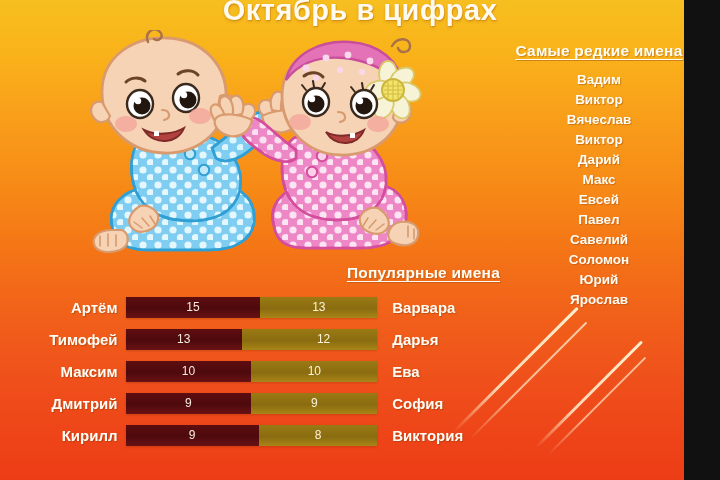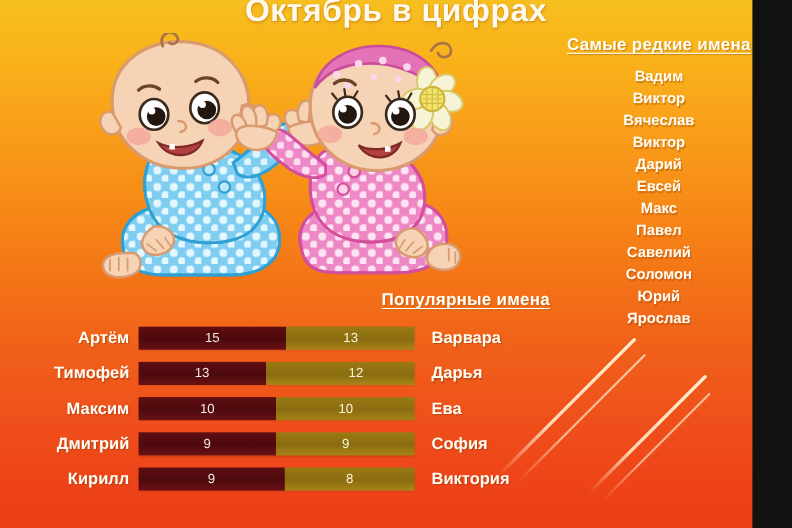--- a/index.html
+++ b/index.html
@@ -72,21 +72,21 @@
     top: 30px;
     width: 350px;
     height: 235px;
   }
   .babies svg { display: block; }
 
   
   .rare-panel {
     position: absolute;
     left: 480px;
-    top: 32px;
+    top: 42px;
     width: 238px;
     text-align: center;
   }
   .section-head {
     font-size: 15.5px;
     font-weight: bold;
     color: #fffdf4;
     text-decoration: underline;
     text-underline-offset: 3px;
     text-shadow: 1px 1px 1px rgba(150,75,10,0.45);
@@ -360,22 +360,22 @@
 
   <div class="rare-panel">
     <div class="section-head">Самые редкие имена</div>
     <div class="rare-cols">
       <div class="rare-col">
         <div class="rare-name">Вадим</div>
         <div class="rare-name">Виктор</div>
         <div class="rare-name">Вячеслав</div>
         <div class="rare-name">Виктор</div>
         <div class="rare-name">Дарий</div>
+        <div class="rare-name">Макс</div>
         <div class="rare-name">Евсей</div>
-        <div class="rare-name">Макс</div>
         <div class="rare-name">Павел</div>
         <div class="rare-name">Савелий</div>
         <div class="rare-name">Соломон</div>
         <div class="rare-name">Юрий</div>
         <div class="rare-name">Ярослав</div>
       </div>
     </div>
   </div>
 
   <div class="popular-panel">

